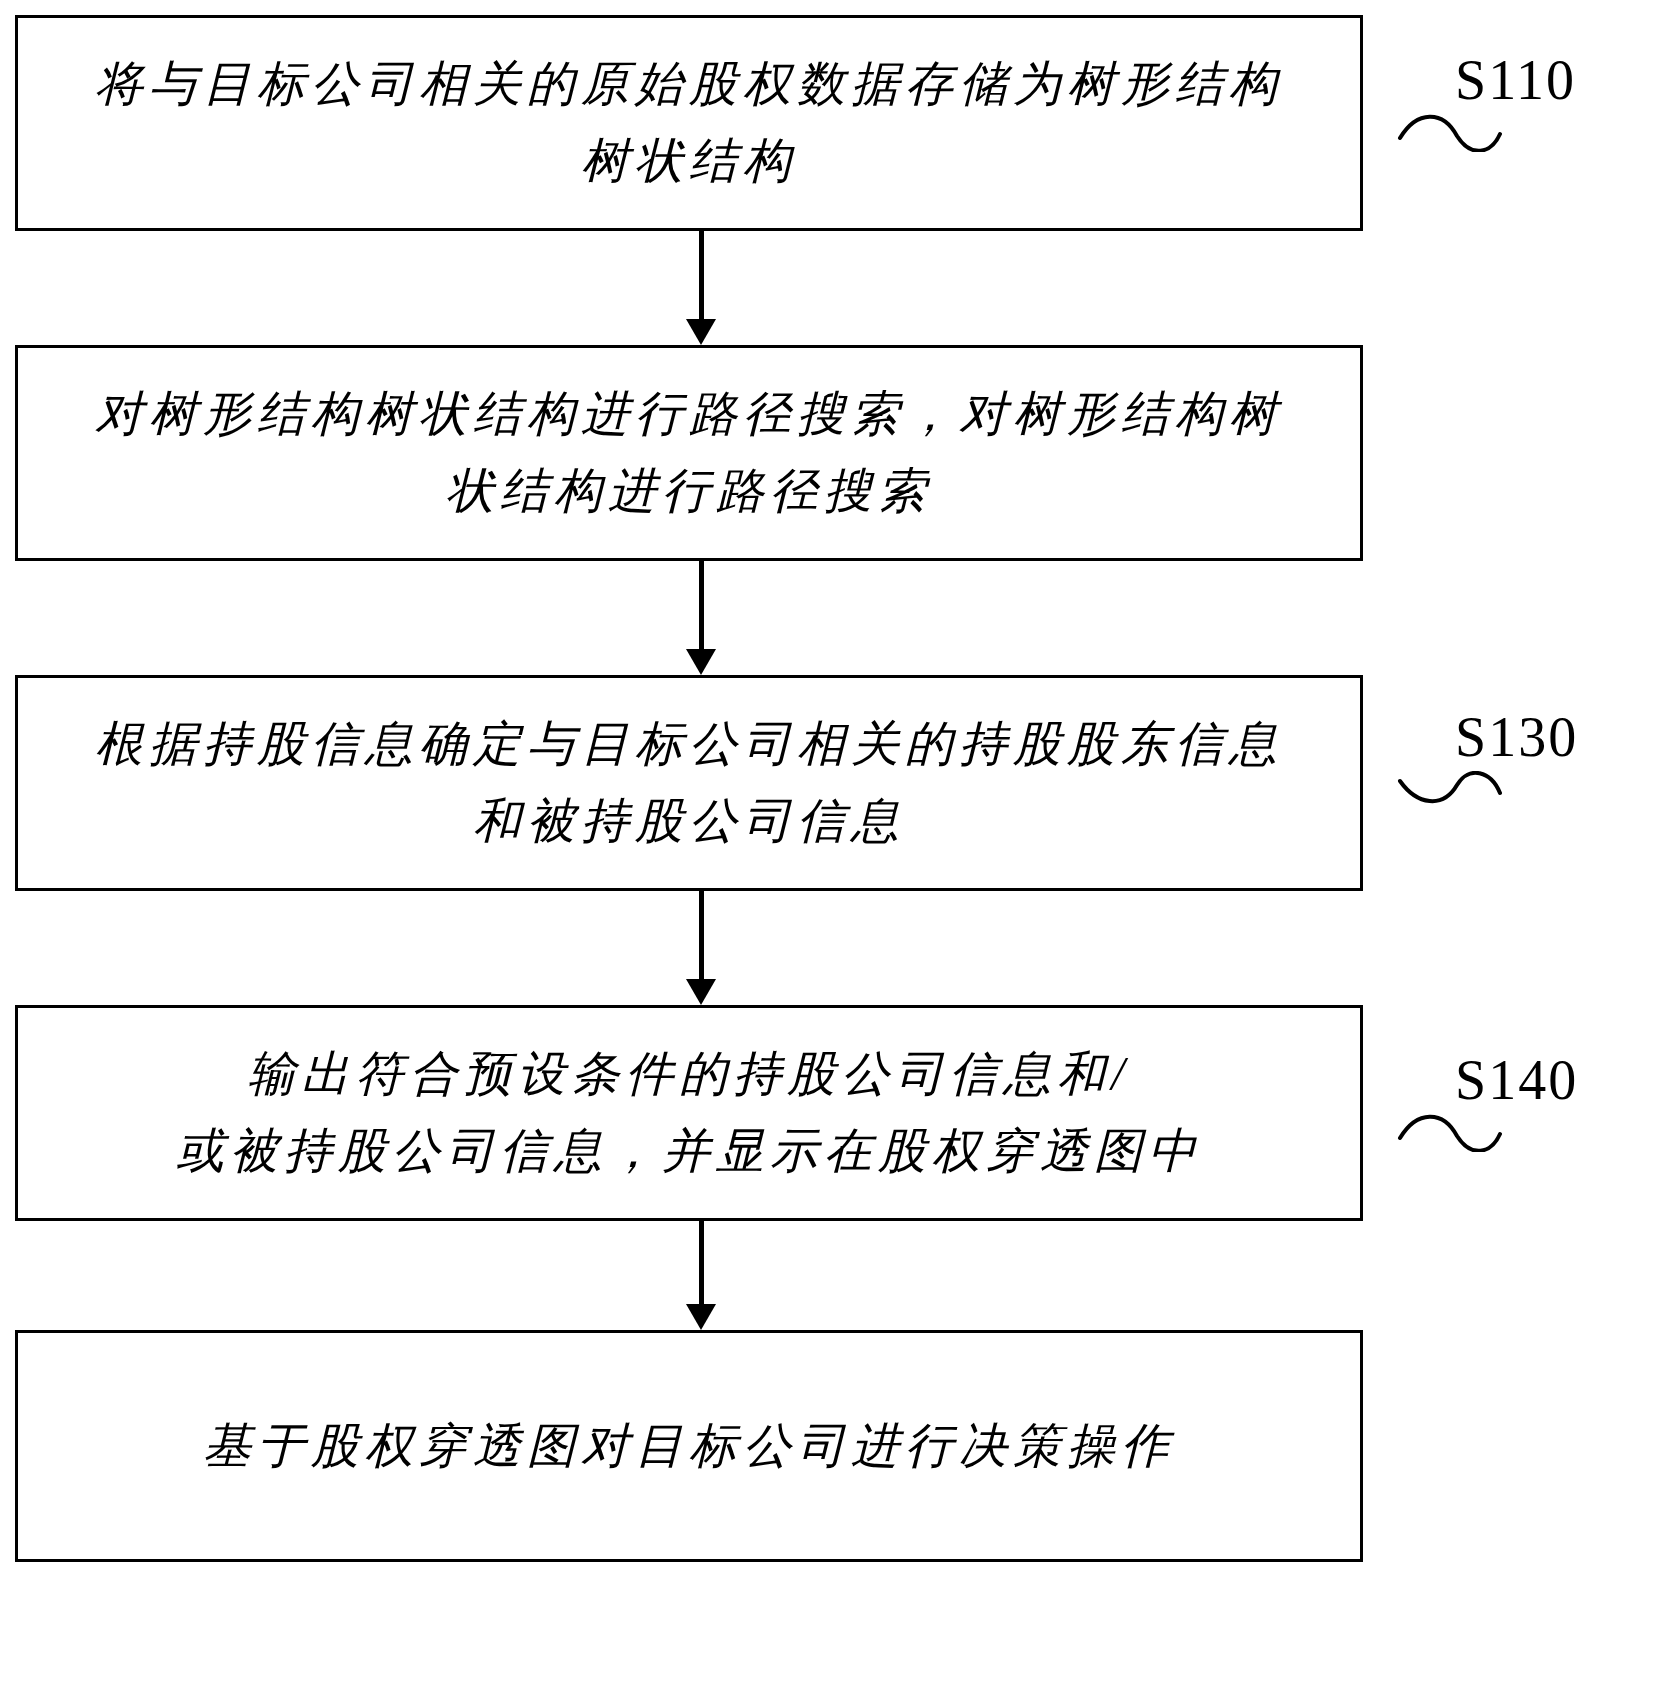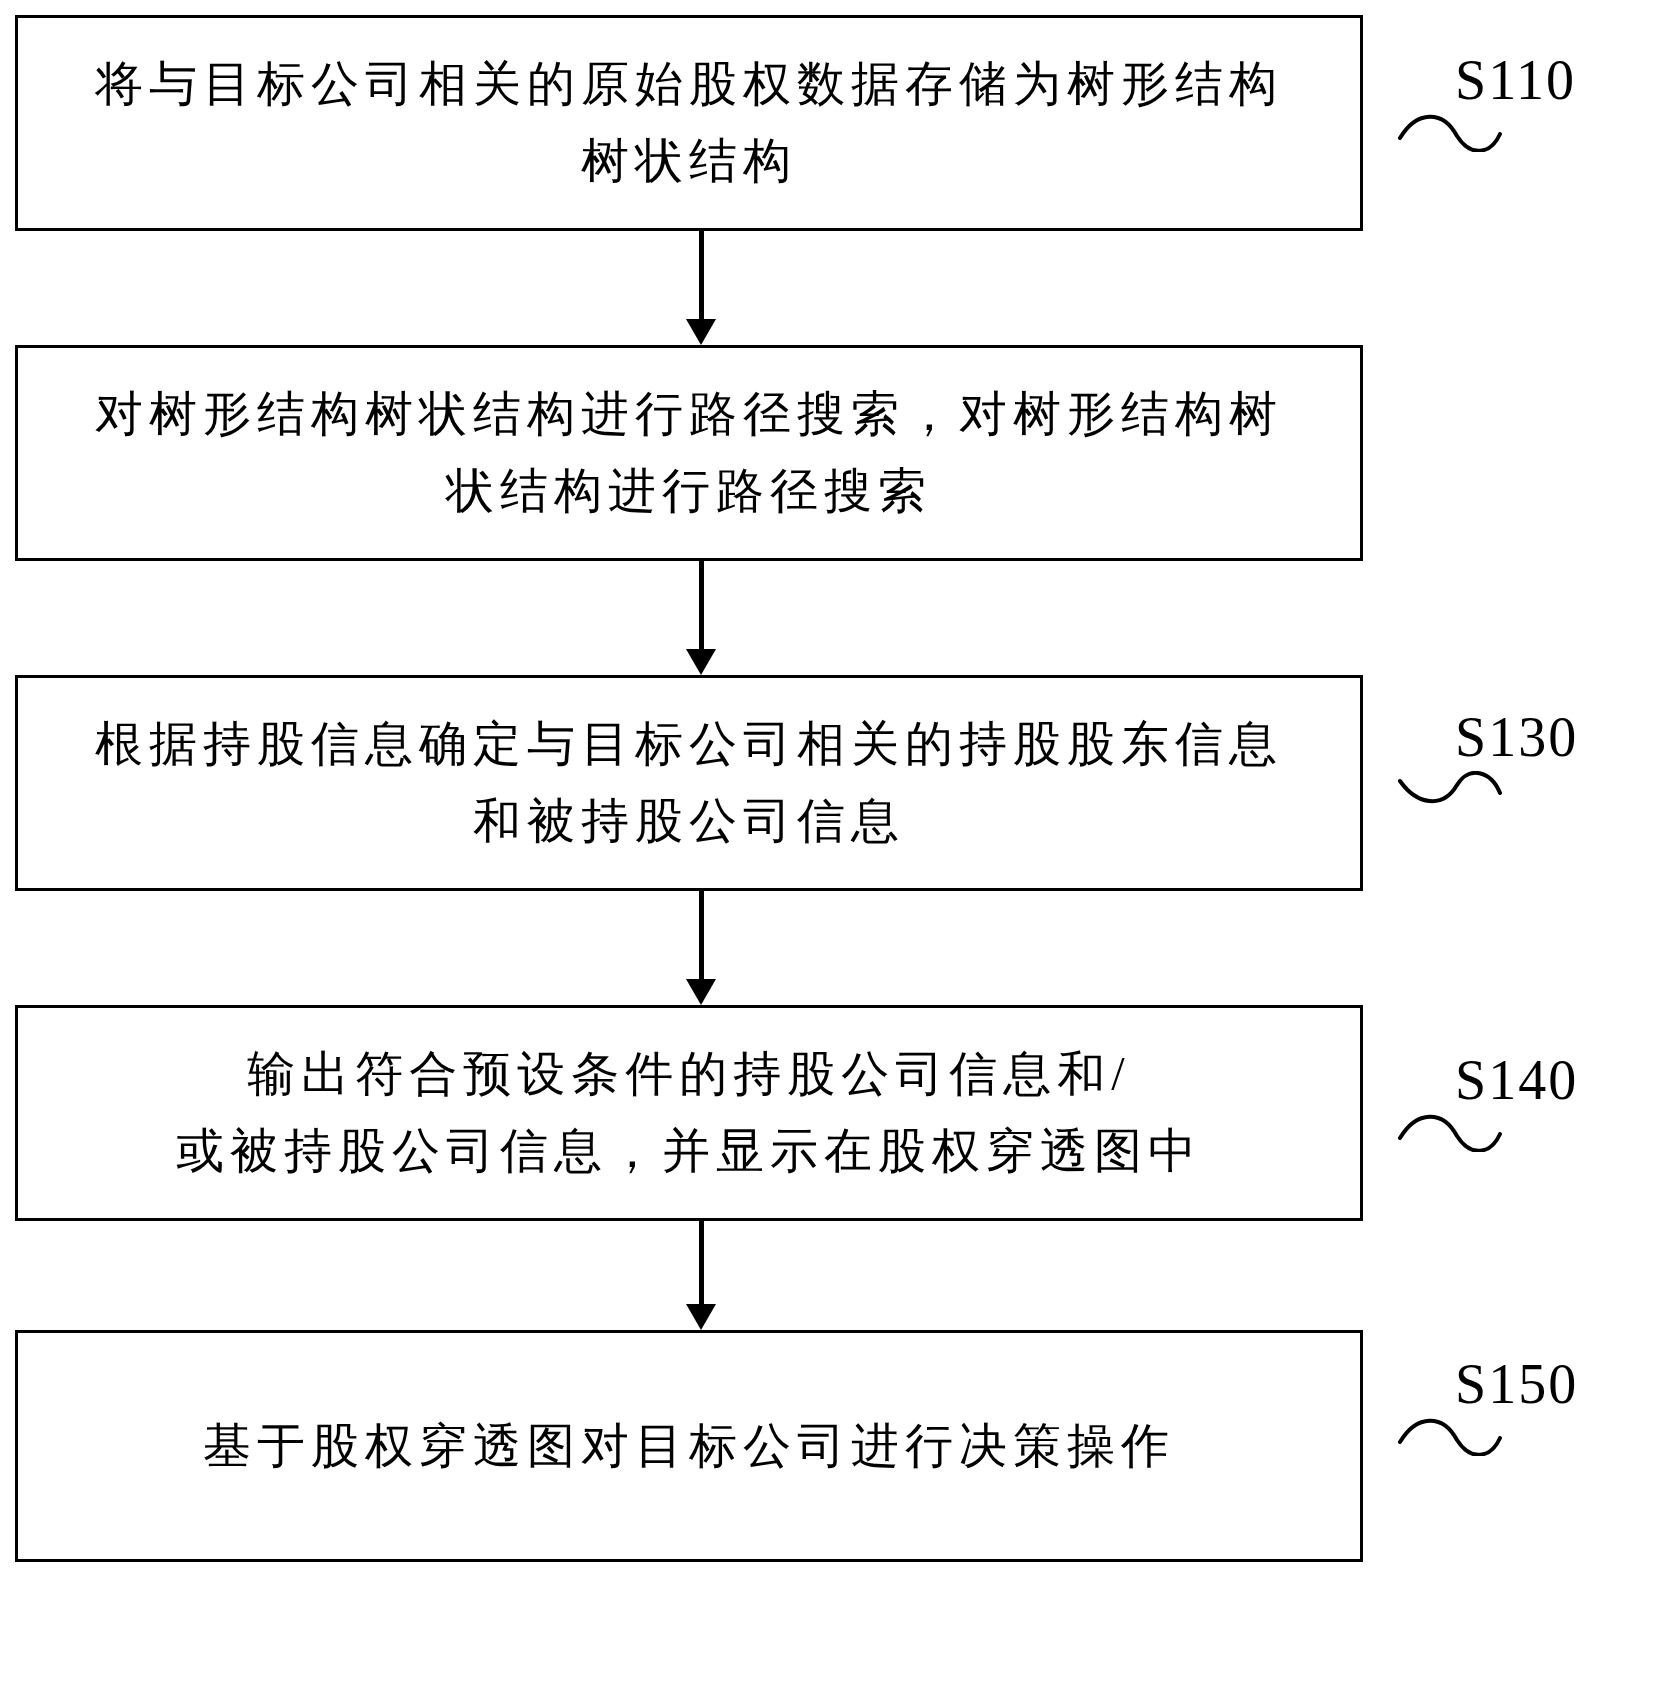--- a/index.html
+++ b/index.html
@@ -27,20 +27,21 @@
     background: #ffffff;
     display: flex;
     align-items: center;
     justify-content: center;
     text-align: center;
     font-size: 48px;
     line-height: 1.6;
     letter-spacing: 6px;
     padding: 10px 69px;
     white-space: pre-line;
+    font-style: italic;
   }
   .box-1 { top: 15px;   height: 216px; }
   .box-2 { top: 345px;  height: 216px; }
   .box-3 { top: 675px;  height: 216px; justify-content: flex-end; }
   .box-4 { top: 1005px; height: 216px; }
   .box-5 { top: 1330px; height: 232px; }
 
   .down-arrow {
     position: absolute;
     left: 686px; 
@@ -146,20 +147,14 @@
     </svg>
   </div>
 
   <div class="step-label label-4">
     <span class="label-text">S140</span>
     <svg class="tilde" width="110" height="38" viewBox="0 0 110 38">
       <path d="M5 24 C 22 -4, 48 -4, 62 22 C 76 44, 96 40, 105 20" stroke="#000" stroke-width="4" fill="none" stroke-linecap="round"></path>
     </svg>
   </div>
 
-  <div class="step-label label-5">
-    <span class="label-text">S150</span>
-    <svg class="tilde" width="110" height="38" viewBox="0 0 110 38">
-      <path d="M5 24 C 22 -4, 48 -4, 62 22 C 76 44, 96 40, 105 20" stroke="#000" stroke-width="4" fill="none" stroke-linecap="round"></path>
-    </svg>
-  </div>
 
 </div>
 
 </body></html>

